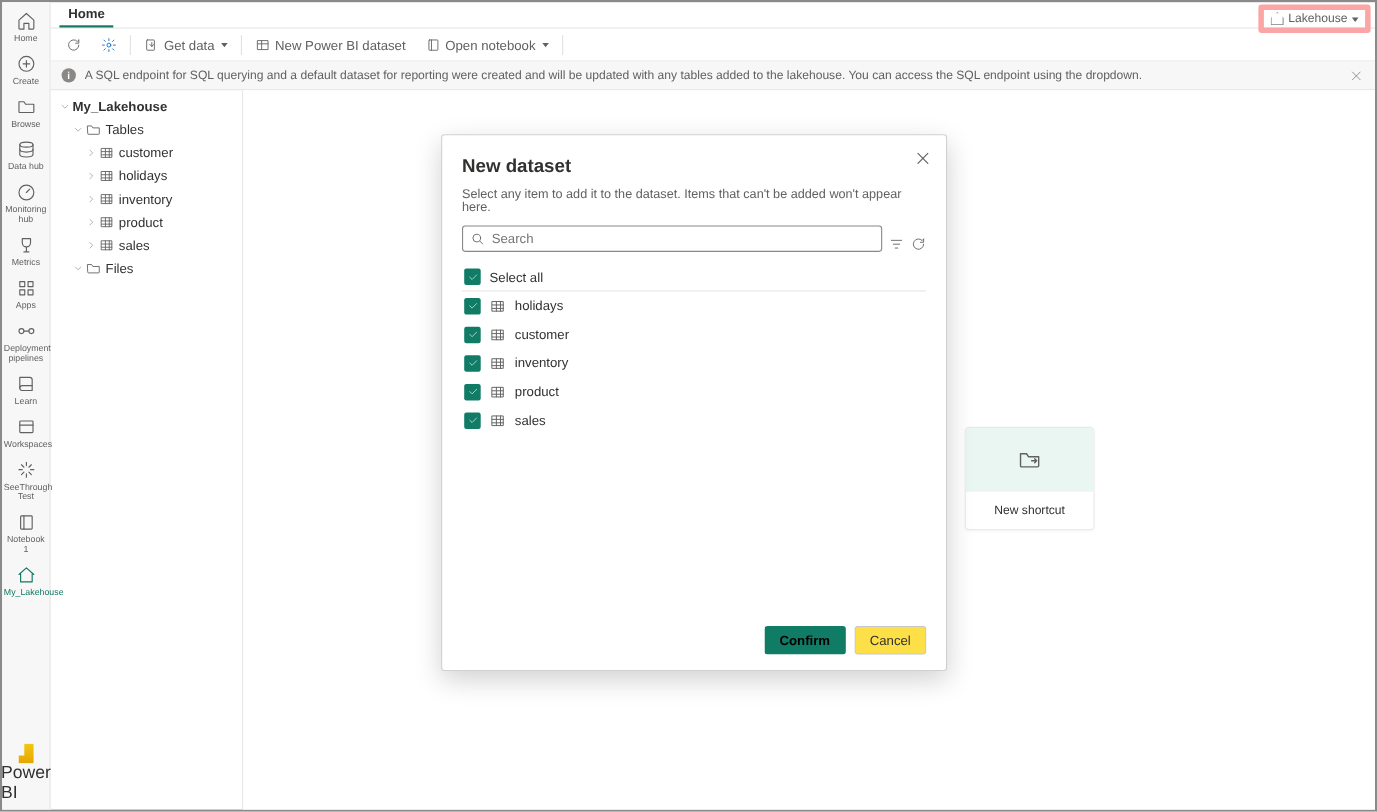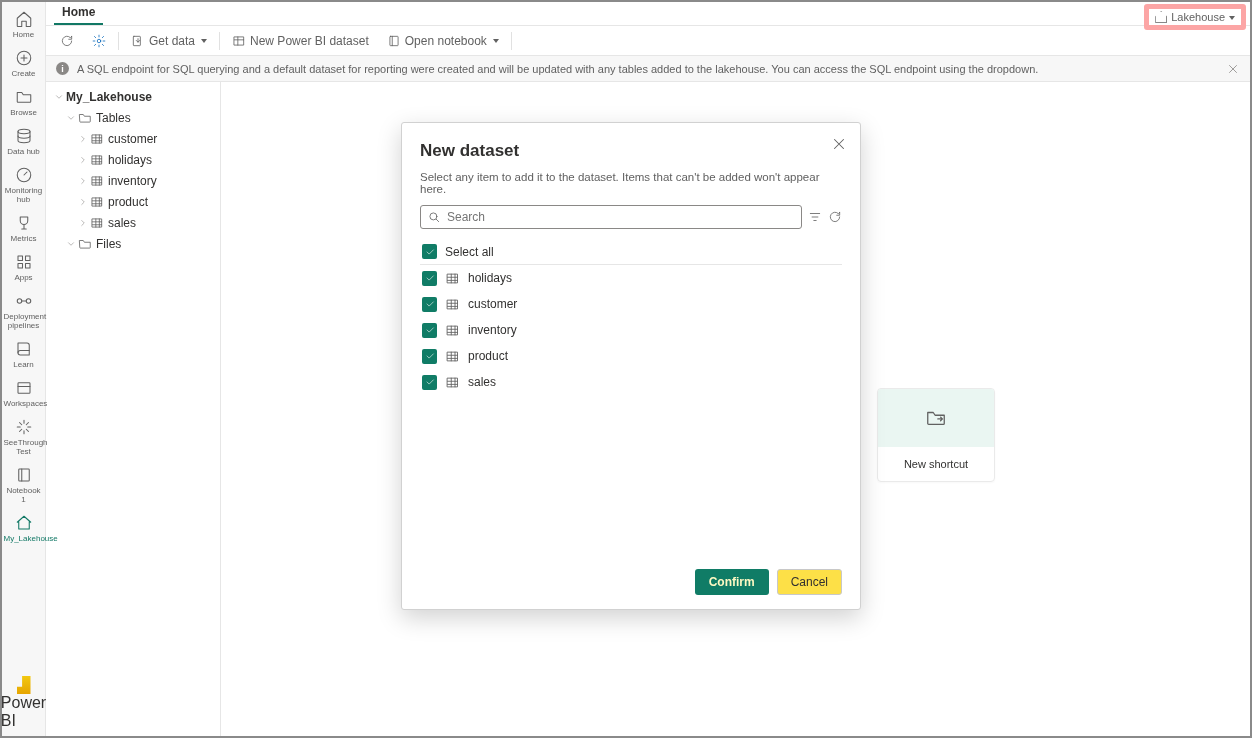--- a/index.html
+++ b/index.html
@@ -65,34 +65,34 @@
 .card { position: absolute; left: 656px; top: 306px; width: 118px; height: 94px; border: 1px solid #eaeaea; border-radius: 4px; display: flex; flex-direction: column; overflow: hidden; box-shadow: 0 1px 2px rgba(0,0,0,0.03); }
 .card-top { flex: 1; background: #eaf6f2; display: flex; align-items: center; justify-content: center; }
 .card-top svg { width: 22px; height: 22px; color: #616161; }
 .card-bot { height: 34px; display: flex; align-items: center; justify-content: center; font-size: 11px; color: #323130; }
 
 
 .modal { position: absolute; left: 180px; top: 40px; width: 460px; height: 488px; background: #fff; border: 1px solid #d1d1d1; border-radius: 3px; box-shadow: 0 8px 24px rgba(0,0,0,0.18); display: flex; flex-direction: column; padding: 18px 18px 14px; }
 .modal h2 { font-size: 17px; font-weight: 600; margin-bottom: 10px; }
 .modal .close-btn { position: absolute; right: 12px; top: 12px; width: 18px; height: 18px; cursor: pointer; color: #616161; display: flex; align-items: center; justify-content: center; }
 .modal .sub { font-size: 11.5px; color: #616161; margin-bottom: 10px; }
-.search-row { display: flex; align-items: center; gap: 6px; margin-bottom: 10px; }
+.search-row { display: flex; align-items: flex-end; gap: 6px; margin-bottom: 10px; }
 .search-box { flex: 1; display: flex; align-items: center; border: 1px solid #8a8886; border-radius: 3px; height: 24px; padding: 0 6px; gap: 6px; }
 .search-box input { border: none; outline: none; flex: 1; font-size: 12px; color: #616161; background: transparent; }
 .search-ic, .filter-ic, .refresh-ic { width: 14px; height: 14px; display: flex; align-items: center; justify-content: center; color: #616161; cursor: pointer; }
 .list { flex: 1; overflow: auto; }
 .list-head { display: flex; align-items: center; height: 26px; border-bottom: 1px solid #e6e6e6; gap: 8px; padding-left: 2px; }
 .list-row { display: flex; align-items: center; height: 26px; gap: 8px; padding-left: 2px; }
 .chk { width: 15px; height: 15px; background: #107c66; border-radius: 2px; display: flex; align-items: center; justify-content: center; cursor: pointer; flex-shrink: 0; }
 .chk svg { width: 10px; height: 10px; color: #fff; }
 .tbl-ic { width: 15px; height: 15px; display: flex; align-items: center; justify-content: center; color: #616161; flex-shrink: 0; }
 .row-lbl { font-size: 12px; color: #323130; }
 .modal-foot { display: flex; justify-content: flex-end; gap: 8px; padding-top: 10px; }
 .btn { font-size: 12px; border-radius: 3px; padding: 5px 13px; cursor: pointer; border: 1px solid transparent; }
-.btn-primary { background: #107c66; color: #fef9c3; font-weight: 600; text-align: center; }
+.btn-primary { background: #107c66; color: #000000; font-weight: 600; text-align: center; }
 .btn-secondary { background: #fde047; border: 1px solid #c8c8c8; color: #323130; }
 
 
 svg { stroke: currentColor; fill: none; stroke-width: 1.4; stroke-linecap: round; stroke-linejoin: round; }
 </style>
 </head>
 <body>
 
 <div class="app">
 

